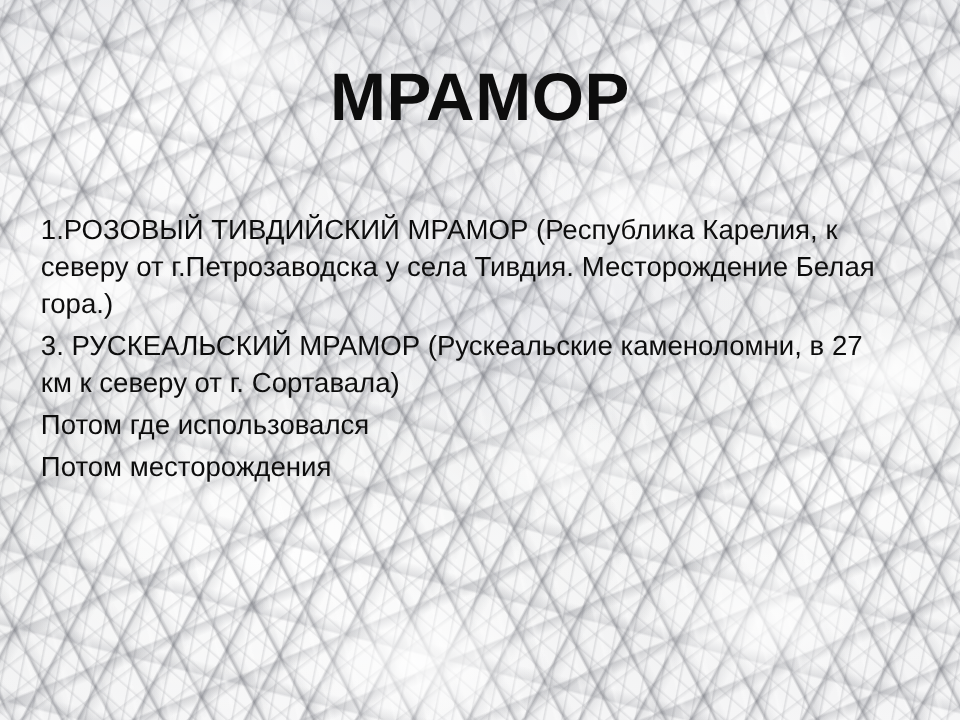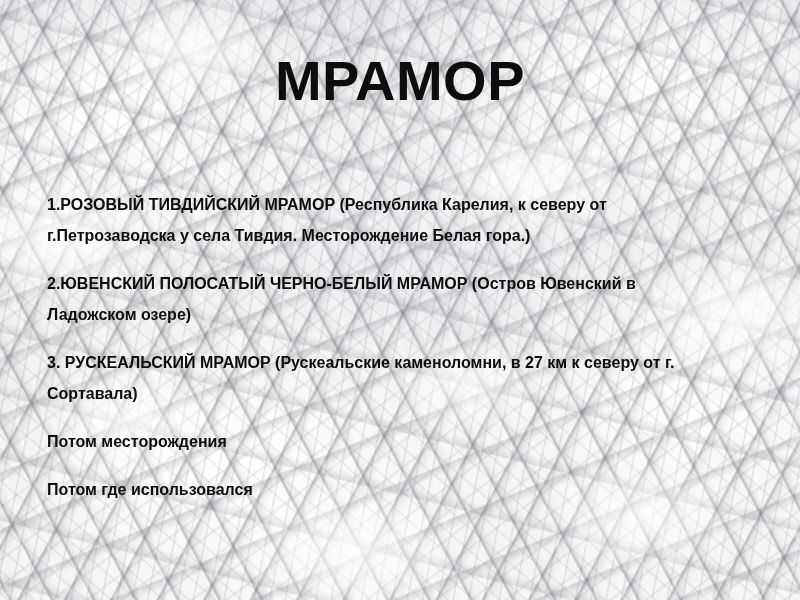--- a/index.html
+++ b/index.html
@@ -139,44 +139,42 @@
     position: absolute;
     left: 30px;
     top: 172px;
     width: 712px;
     color: #0d0d0d;
     font-size: 21px;
     line-height: 31px;
   }
 
   .body-line {
-    margin: 17px;
+    margin: 4px;
     padding: 0;
-    font-size: 16px;
+    font-size: 23px;
     line-height: 31px;
     color: #0d0d0d;
     white-space: pre-wrap;
-    font-weight: bold;
   }
 </style>
 </head>
 <body>
 
 <div class="slide">
 
   <div class="marble"></div>
   <div class="marble-fine"></div>
   <div class="marble-light"></div>
 
   <div class="content">
 
     <div class="slide-title">МРАМОР</div>
 
     <div class="body-block">
       <p class="body-line">1.РОЗОВЫЙ ТИВДИЙСКИЙ МРАМОР (Республика Карелия, к северу от г.Петрозаводска у села Тивдия. Месторождение Белая гора.)</p>
-      <p class="body-line">2.ЮВЕНСКИЙ ПОЛОСАТЫЙ ЧЕРНО-БЕЛЫЙ МРАМОР (Остров Ювенский в Ладожском озере)</p>
       <p class="body-line">3. РУСКЕАЛЬСКИЙ МРАМОР (Рускеальские каменоломни, в 27 км к северу от г. Сортавала)</p>
+      <p class="body-line">Потом где использовался</p>
       <p class="body-line">Потом месторождения</p>
-      <p class="body-line">Потом где использовался</p>
     </div>
 
   </div>
 </div>
 
 </body></html>

